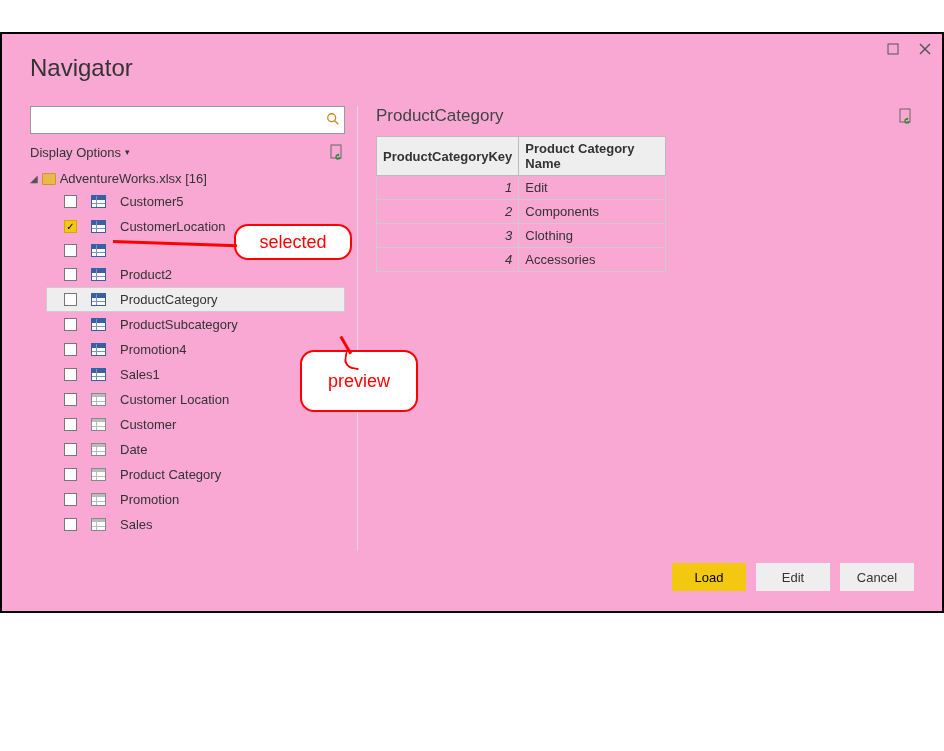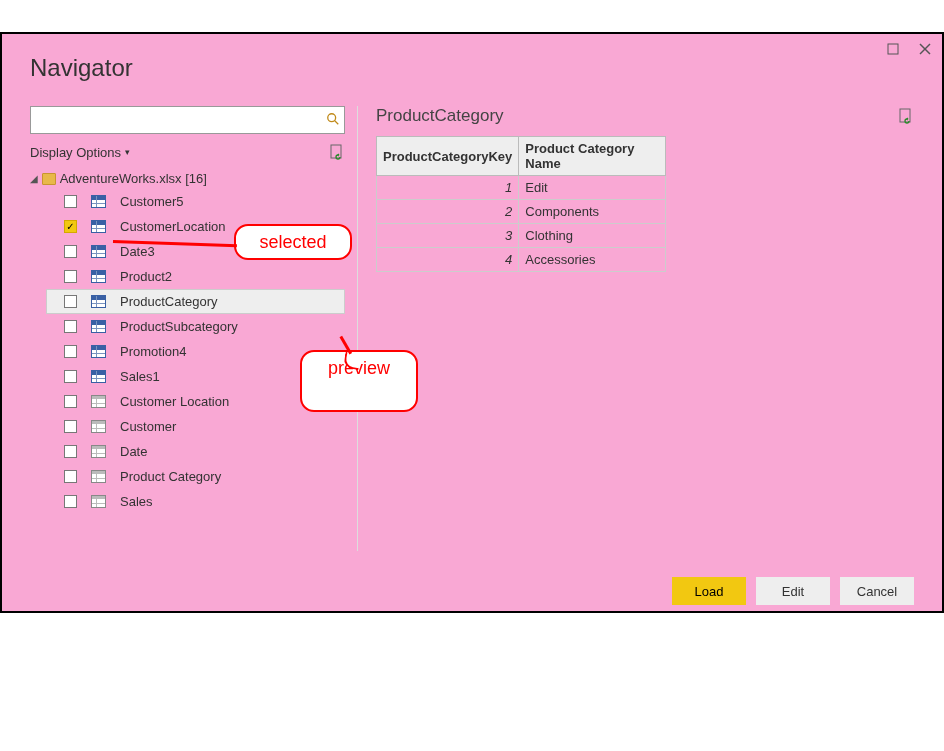--- a/index.html
+++ b/index.html
@@ -217,21 +217,21 @@
     padding: 4px 6px;
   }
   .preview-table td.num {
     text-align: right;
     font-style: italic;
     color: #333;
   }
 
   .footer {
     position: absolute;
-    bottom: 6px;
+    bottom: 20px;
     right: 28px;
     display: flex;
     gap: 10px;
   }
   .btn {
     min-width: 74px;
     height: 28px;
     border: none;
     background: #eee;
     color: #333;
@@ -245,21 +245,21 @@
   }
 
   
   .callout {
     position: absolute;
     border: 2.5px solid red;
     border-radius: 14px;
     color: red;
     font-size: 18px;
     display: flex;
-    align-items: flex-start;
+    align-items: center;
     justify-content: center;
     background: #fff;
     padding: 6px 20px;
   }
   .callout.selected { top: 190px; left: 232px; width: 118px; height: 36px; }
   .callout.preview  { top: 316px; left: 298px; width: 118px; height: 62px; }
   .ann-line {
     position: absolute;
     height: 2.5px;
     background: red;
@@ -335,21 +335,20 @@
               <span class="item-label">Customer5</span>
             </div>
             <div class="tree-item">
               <span class="chk checked">✓</span>
               <span class="tbl-icon"></span>
               <span class="item-label">CustomerLocation</span>
             </div>
             <div class="tree-item">
               <span class="chk"></span>
               <span class="tbl-icon"></span>
-              <span class="item-label">Date3</span>
             </div>
             <div class="tree-item">
               <span class="chk"></span>
               <span class="tbl-icon"></span>
               <span class="item-label">Product2</span>
             </div>
             <div class="tree-item highlighted">
               <span class="chk"></span>
               <span class="tbl-icon"></span>
               <span class="item-label">ProductCategory</span>
@@ -381,20 +380,25 @@
             </div>
             <div class="tree-item">
               <span class="chk"></span>
               <span class="tbl-icon sheet"></span>
               <span class="item-label">Date</span>
             </div>
             <div class="tree-item">
               <span class="chk"></span>
               <span class="tbl-icon sheet"></span>
               <span class="item-label">Product Category</span>
+            </div>
+            <div class="tree-item">
+              <span class="chk"></span>
+              <span class="tbl-icon sheet"></span>
+              <span class="item-label">Promotion</span>
             </div>
             <div class="tree-item">
               <span class="chk"></span>
               <span class="tbl-icon sheet"></span>
               <span class="item-label">Sales</span>
             </div>
           </div>
       </div>
     </div>
 

